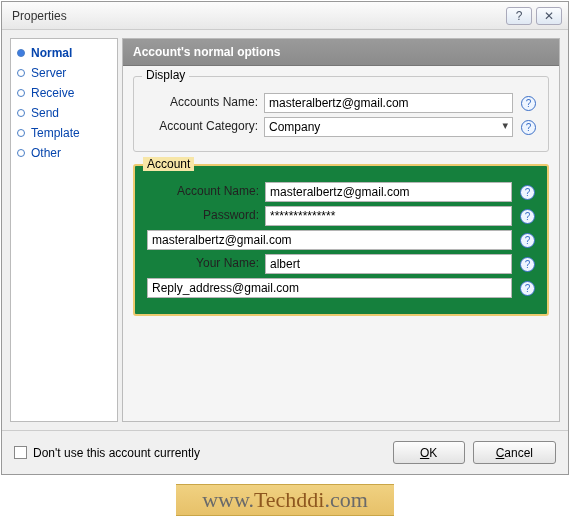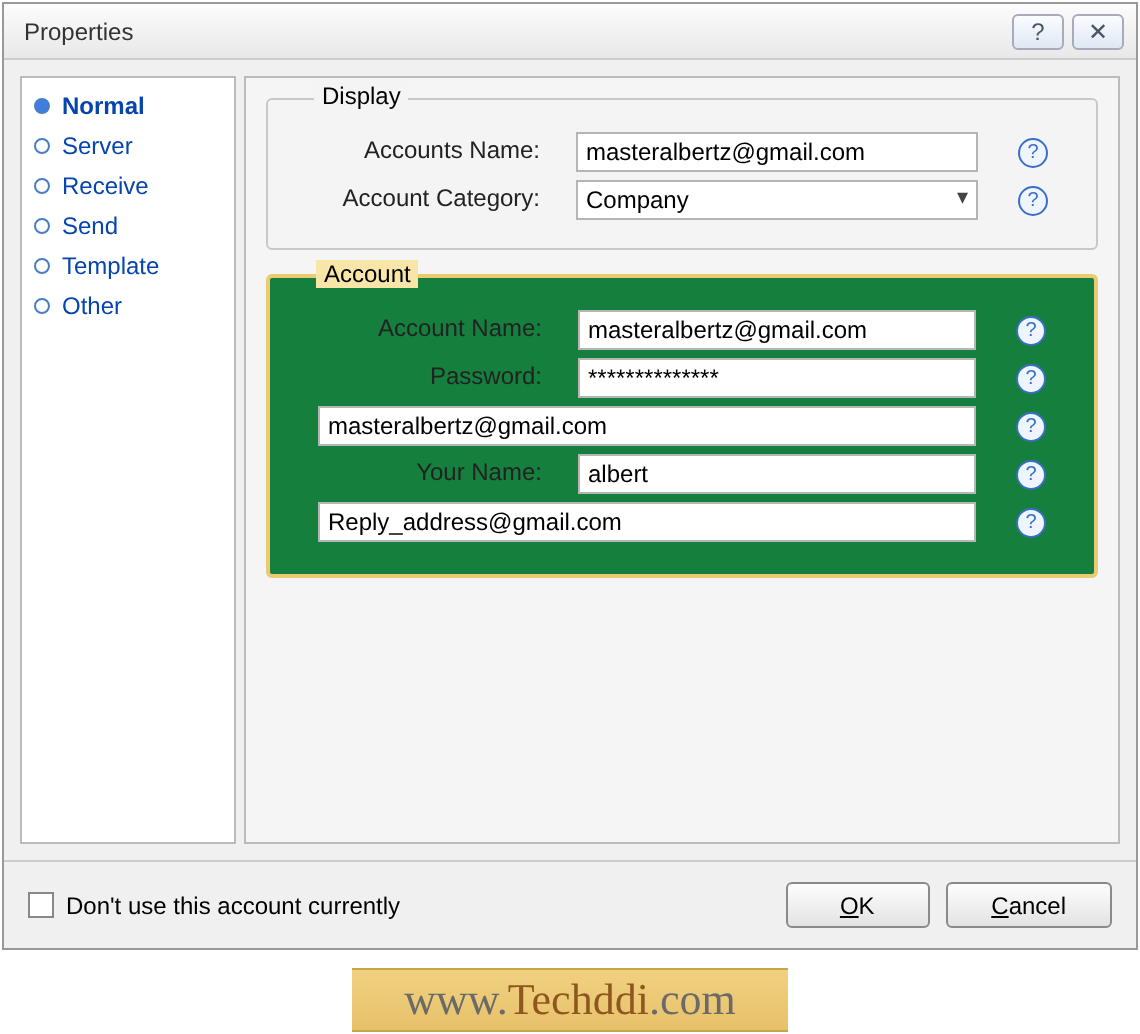--- a/index.html
+++ b/index.html
@@ -96,29 +96,29 @@
     margin-bottom: 12px;
     background: #f4f4f4;
   }
   .groupbox.highlight {
     border: 2px solid #ecca6f;
     background: #15803d;
     padding: 12px 8px 12px 8px;
   }
   .groupbox .legend {
     position: absolute;
-    top: -9px; left: 23px;
+    top: -9px; left: 8px;
     padding: 0 4px;
     background: inherit;
     font-size: 12px;
   }
   .row {
     display:flex;align-items:center;
-    margin: 4px 16px;
-    gap: 14px;
+    margin: 4px 4px;
+    gap: 2px;
   }
   .row .label {
     width: 116px;
     text-align: right;
     padding-right: 4px;
     color: #222;
     line-height: 1.1;
   }
   .row .input {
     flex:1;
@@ -223,20 +223,21 @@
         <span class="bullet"></span>
         <span>Template</span>
       </div>
       <div class="side-item">
         <span class="bullet"></span>
         <span>Other</span>
       </div>
     </div>
 
     <div class="main">
+      <div class="main-header">Account's normal options</div>
       <div class="main-content">
 
         <div class="groupbox">
           <span class="legend">Display</span>
           <div class="row">
             <span class="label">Accounts Name:</span>
             <div class="input">
                 <span>masteralbertz@gmail.com</span>
               </div>
             <div class="help">?</div>

